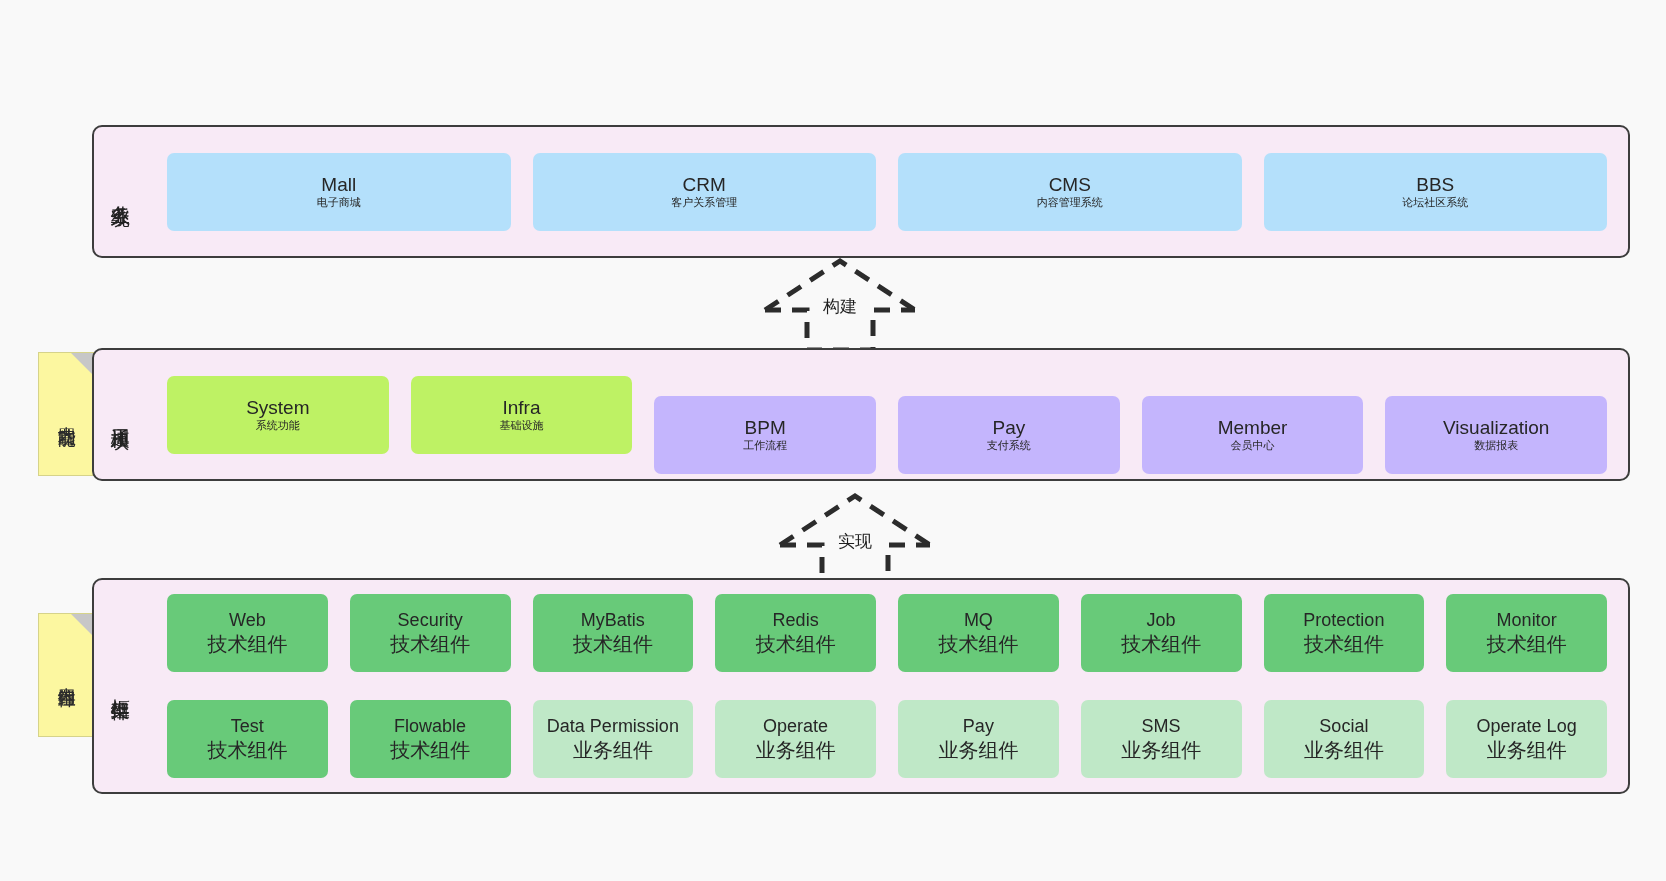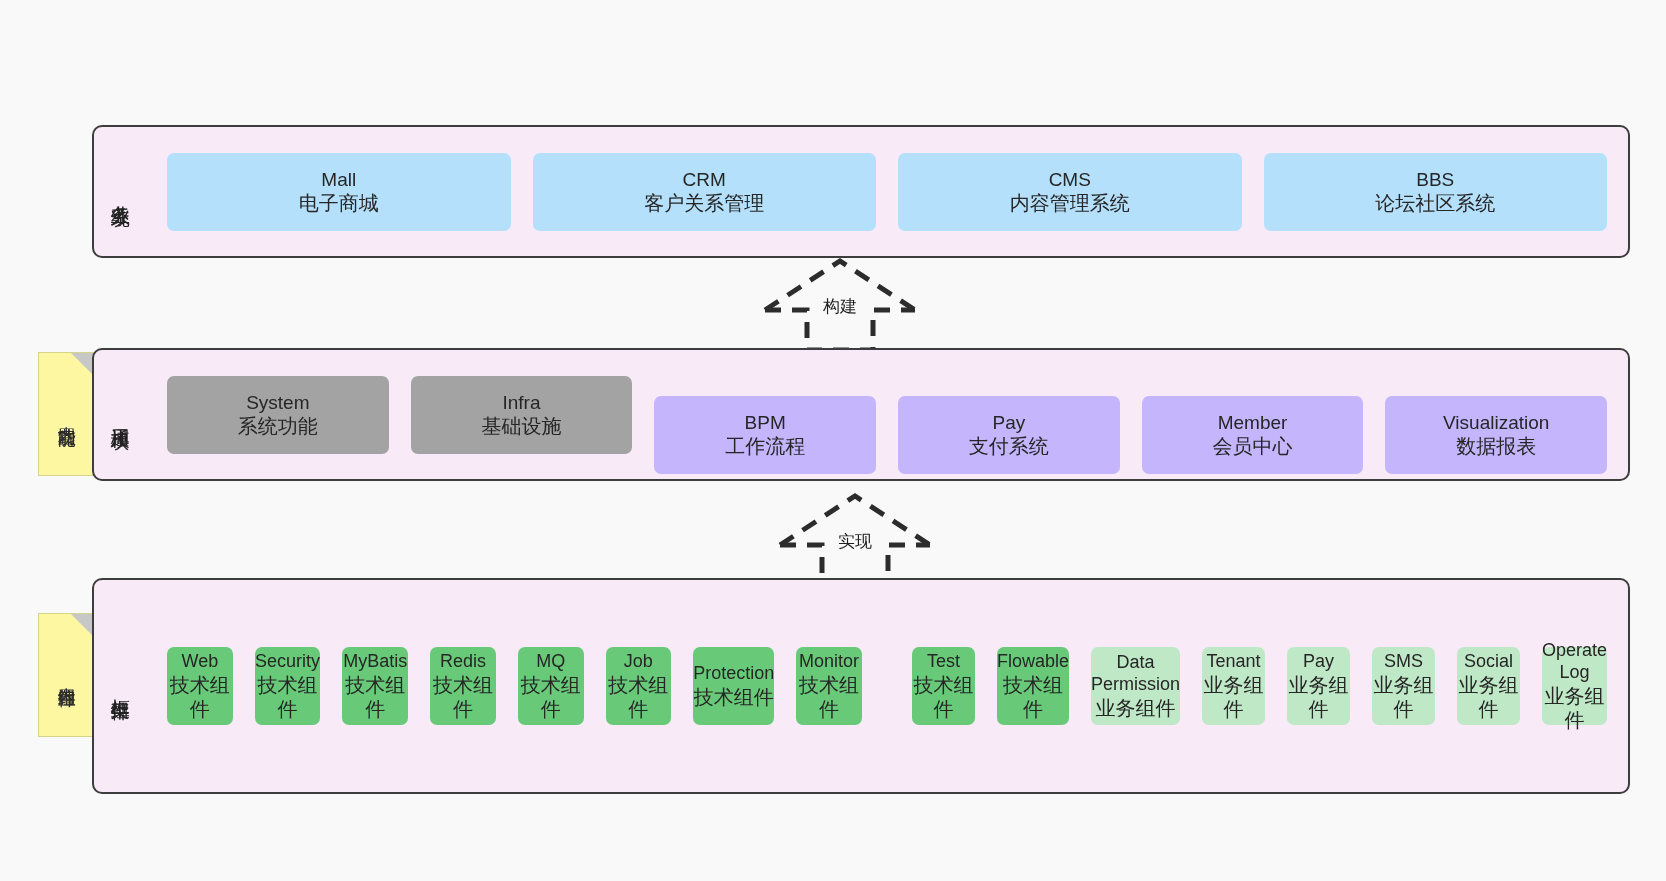--- a/index.html
+++ b/index.html
@@ -40,21 +40,21 @@
     white-space: nowrap;
   }
   .layer-body {
     flex: 1 1 auto;
     display: flex;
     align-items: center;
     gap: 0;
     padding: 0 10px;
   }
   .layer-body.two-rows {
-    flex-direction: row;
+    flex-direction: column;
     justify-content: center;
     gap: 28px;
     padding: 14px 10px;
   }
   .row {
     display: flex;
     width: 100%;
     gap: 0;
   }
 
@@ -66,26 +66,26 @@
     border-radius: 7px;
     display: flex;
     flex-direction: column;
     align-items: center;
     justify-content: center;
     text-align: center;
     line-height: 1.22;
     color: #262626;
   }
   .box .t1 { font-size: 19px; }
-  .box .t2 { font-size: 20px; }
+  .box .t2 { font-size: 11px; }
   .box.small .t1 { font-size: 18px; }
   .box.small .t2 { font-size: 20px; }
 
   .c-blue       { background: #b4e0fb; }
-  .c-red        { background: #a3a3a3; }
+  .c-red        { background: #bef264; }
   .c-pink       { background: #c4b5fd; margin-top: 40px; }
   .c-green      { background: #68ca79; }
   .c-lightgreen { background: #bfe8c7; }
 
   
   .note {
     position: absolute;
     width: 56px;
     background: #fcf7a0;
     border: 1px solid #d6d38a;
@@ -254,21 +254,21 @@
         </div>
         <div class="box small c-green">
           <span class="t1">Flowable</span>
           <span class="t2">技术组件</span>
         </div>
         <div class="box small c-lightgreen">
           <span class="t1">Data Permission</span>
           <span class="t2">业务组件</span>
         </div>
         <div class="box small c-lightgreen">
-          <span class="t1">Tenant</span>
+          <span class="t1">Operate</span>
           <span class="t2">业务组件</span>
         </div>
         <div class="box small c-lightgreen">
           <span class="t1">Pay</span>
           <span class="t2">业务组件</span>
         </div>
         <div class="box small c-lightgreen">
           <span class="t1">SMS</span>
           <span class="t2">业务组件</span>
         </div>

